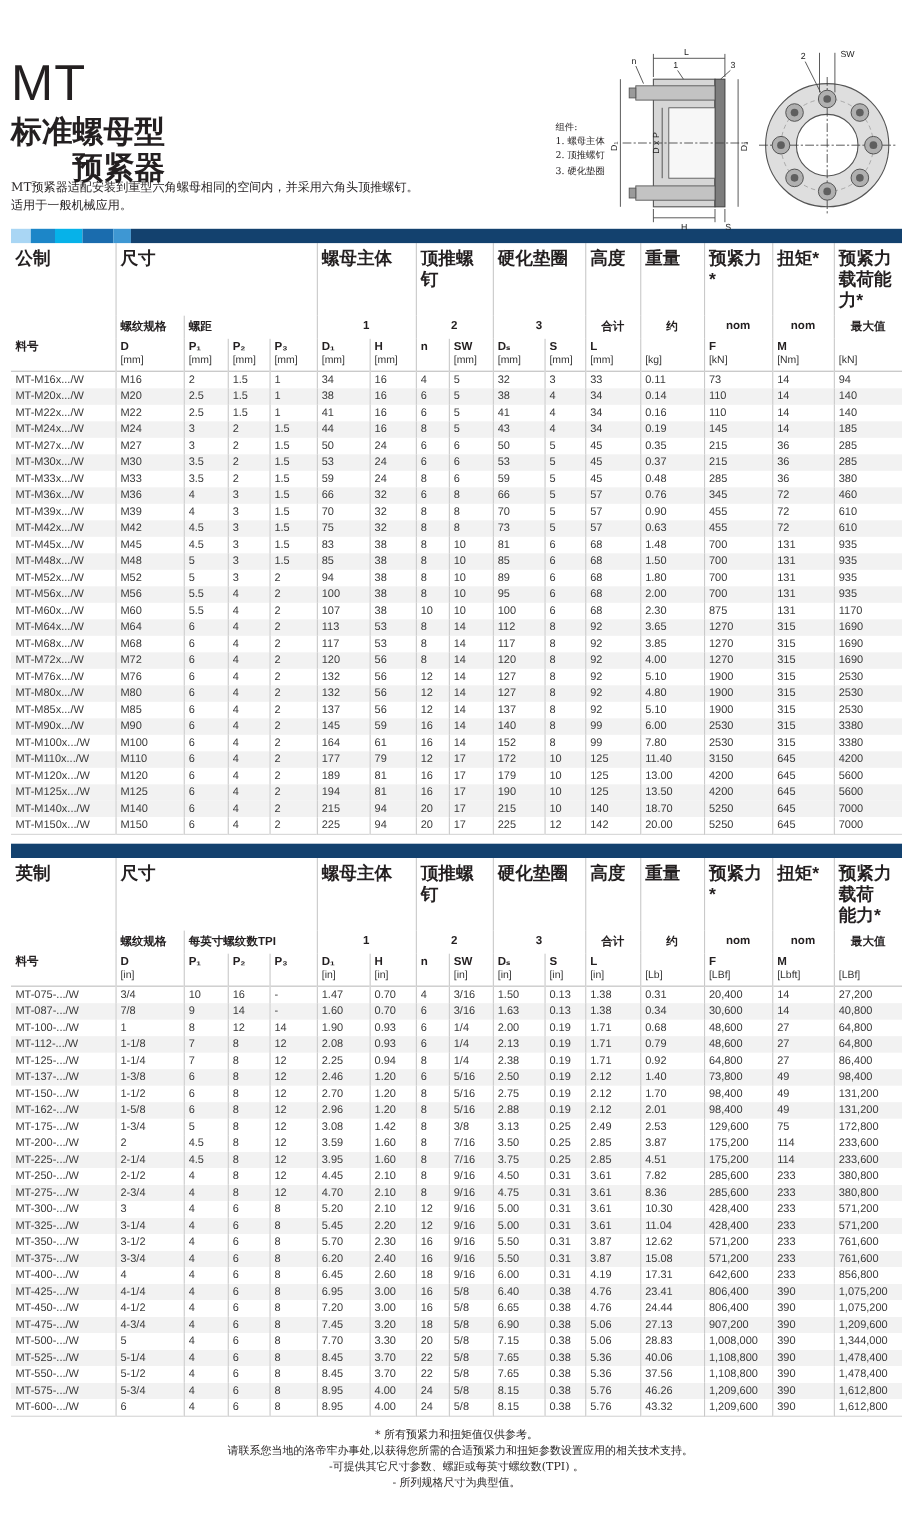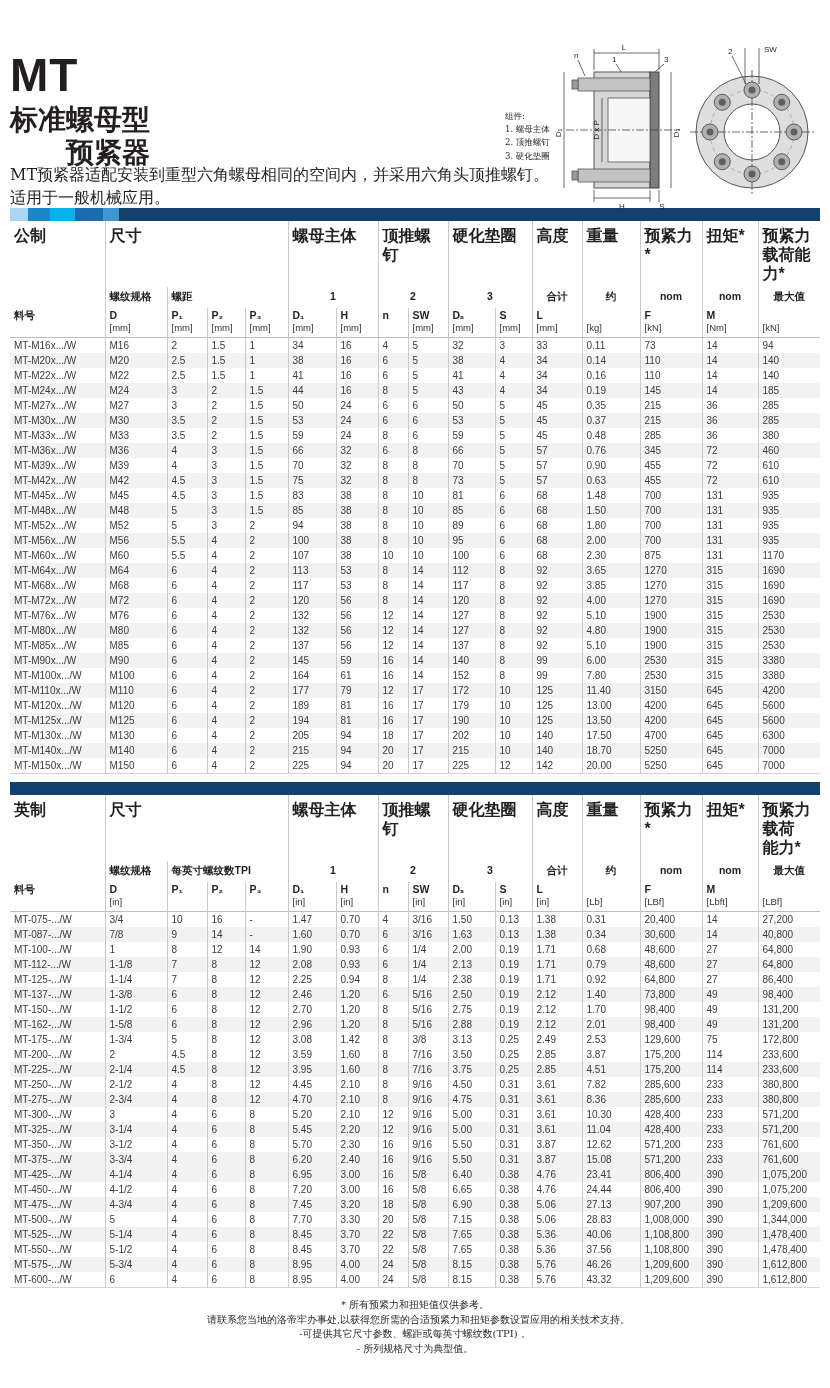--- a/index.html
+++ b/index.html
@@ -5,23 +5,23 @@
   * { margin:0; padding:0; box-sizing:border-box; }
   body {
     width:830px; height:1388px; background:#fff; color:#231f20;
     font-family:"Liberation Sans","DejaVu Sans",sans-serif; overflow:hidden;
   }
   .page { position:relative; width:830px; height:1388px; }
 
   
   .header { position:relative; height:208px; }
   .titles { position:absolute; left:10px; top:52px; }
-  .title-mt { font-size:46px; line-height:1.0; font-weight:700; letter-spacing:1px; }
+  .title-mt { font-size:46px; line-height:1.0; font-weight:400; letter-spacing:1px; }
   .title-sub { font-size:28px; line-height:1.18; font-weight:700; margin-top:5px; white-space:pre-line;text-align:right; }
-  .desc { position:absolute; left:10px; top:163px; font-family:"DejaVu Serif","Liberation Serif",serif; font-size:16px; line-height:1.45; }
+  .desc { position:absolute; left:10px; top:163px; font-family:"DejaVu Serif","Liberation Serif",serif; font-size:11px; line-height:1.45; }
   .legend { position:absolute; left:505px; top:110px; font-family:"DejaVu Serif","Liberation Serif",serif; font-size:8.5px; line-height:1.55; }
   .diagram { position:absolute; left:552px; top:40px; }
   .dim { stroke:#444; stroke-width:0.8; fill:none; }
   .dlab { font-size:8px; fill:#222; font-family:"Liberation Sans",sans-serif; }
 
   
   .bar { display:flex; height:13px; margin:0 10px; }
   .bar span { display:block; height:100%; }
 
   
@@ -732,38 +732,20 @@
           <td>16</td>
           <td>17</td>
           <td>190</td>
           <td>10</td>
           <td>125</td>
           <td>13.50</td>
           <td>4200</td>
           <td>645</td>
           <td>5600</td>
         </tr>
-        <tr>
-          <td>MT-M130x.../W</td>
-          <td>M130</td>
-          <td>6</td>
-          <td>4</td>
-          <td>2</td>
-          <td>205</td>
-          <td>94</td>
-          <td>18</td>
-          <td>17</td>
-          <td>202</td>
-          <td>10</td>
-          <td>140</td>
-          <td>17.50</td>
-          <td>4700</td>
-          <td>645</td>
-          <td>6300</td>
-        </tr>
         <tr class="alt">
           <td>MT-M140x.../W</td>
           <td>M140</td>
           <td>6</td>
           <td>4</td>
           <td>2</td>
           <td>215</td>
           <td>94</td>
           <td>20</td>
           <td>17</td>
@@ -1215,20 +1197,38 @@
           <td>16</td>
           <td>9/16</td>
           <td>5.50</td>
           <td>0.31</td>
           <td>3.87</td>
           <td>15.08</td>
           <td>571,200</td>
           <td>233</td>
           <td>761,600</td>
         </tr>
+        <tr>
+          <td>MT-400-.../W</td>
+          <td>4</td>
+          <td>4</td>
+          <td>6</td>
+          <td>8</td>
+          <td>6.45</td>
+          <td>2.60</td>
+          <td>18</td>
+          <td>9/16</td>
+          <td>6.00</td>
+          <td>0.31</td>
+          <td>4.19</td>
+          <td>17.31</td>
+          <td>642,600</td>
+          <td>233</td>
+          <td>856,800</td>
+        </tr>
         <tr class="alt">
           <td>MT-425-.../W</td>
           <td>4-1/4</td>
           <td>4</td>
           <td>6</td>
           <td>8</td>
           <td>6.95</td>
           <td>3.00</td>
           <td>16</td>
           <td>5/8</td>

